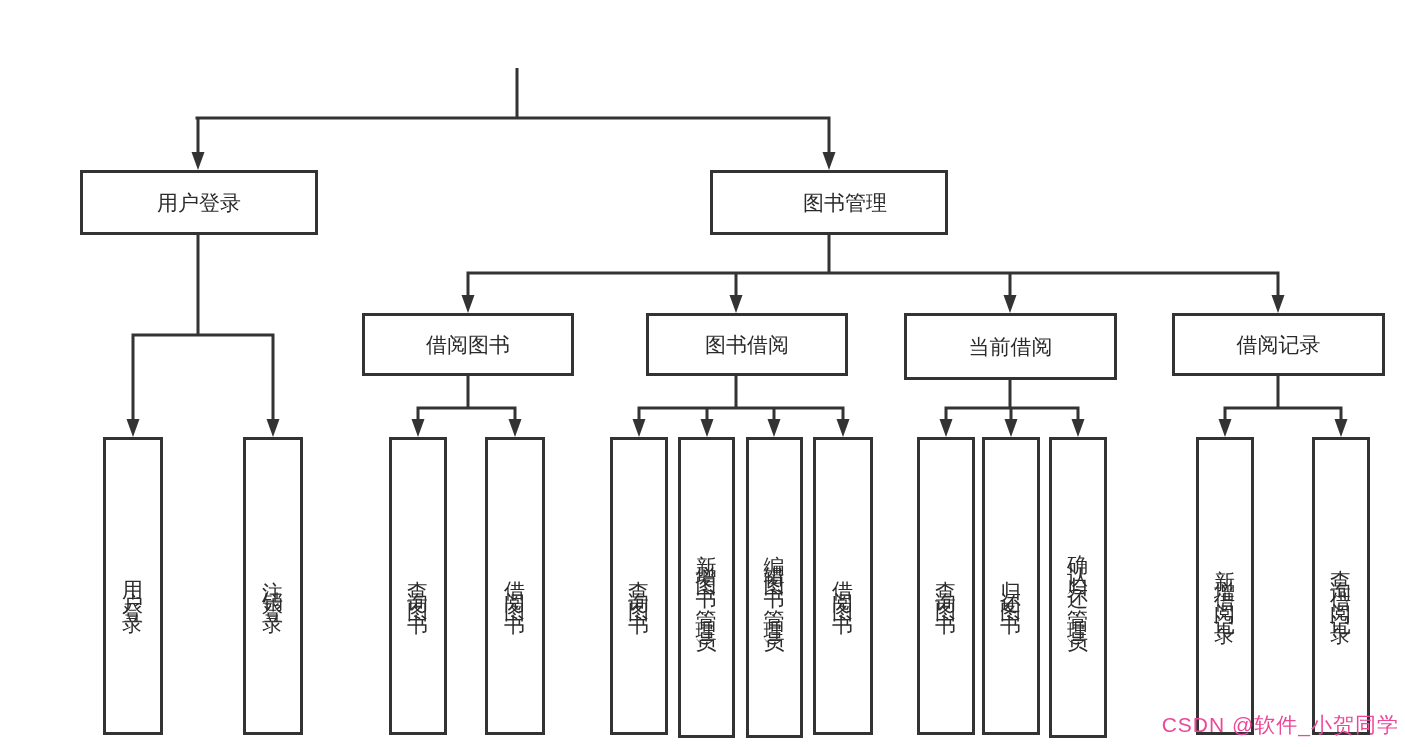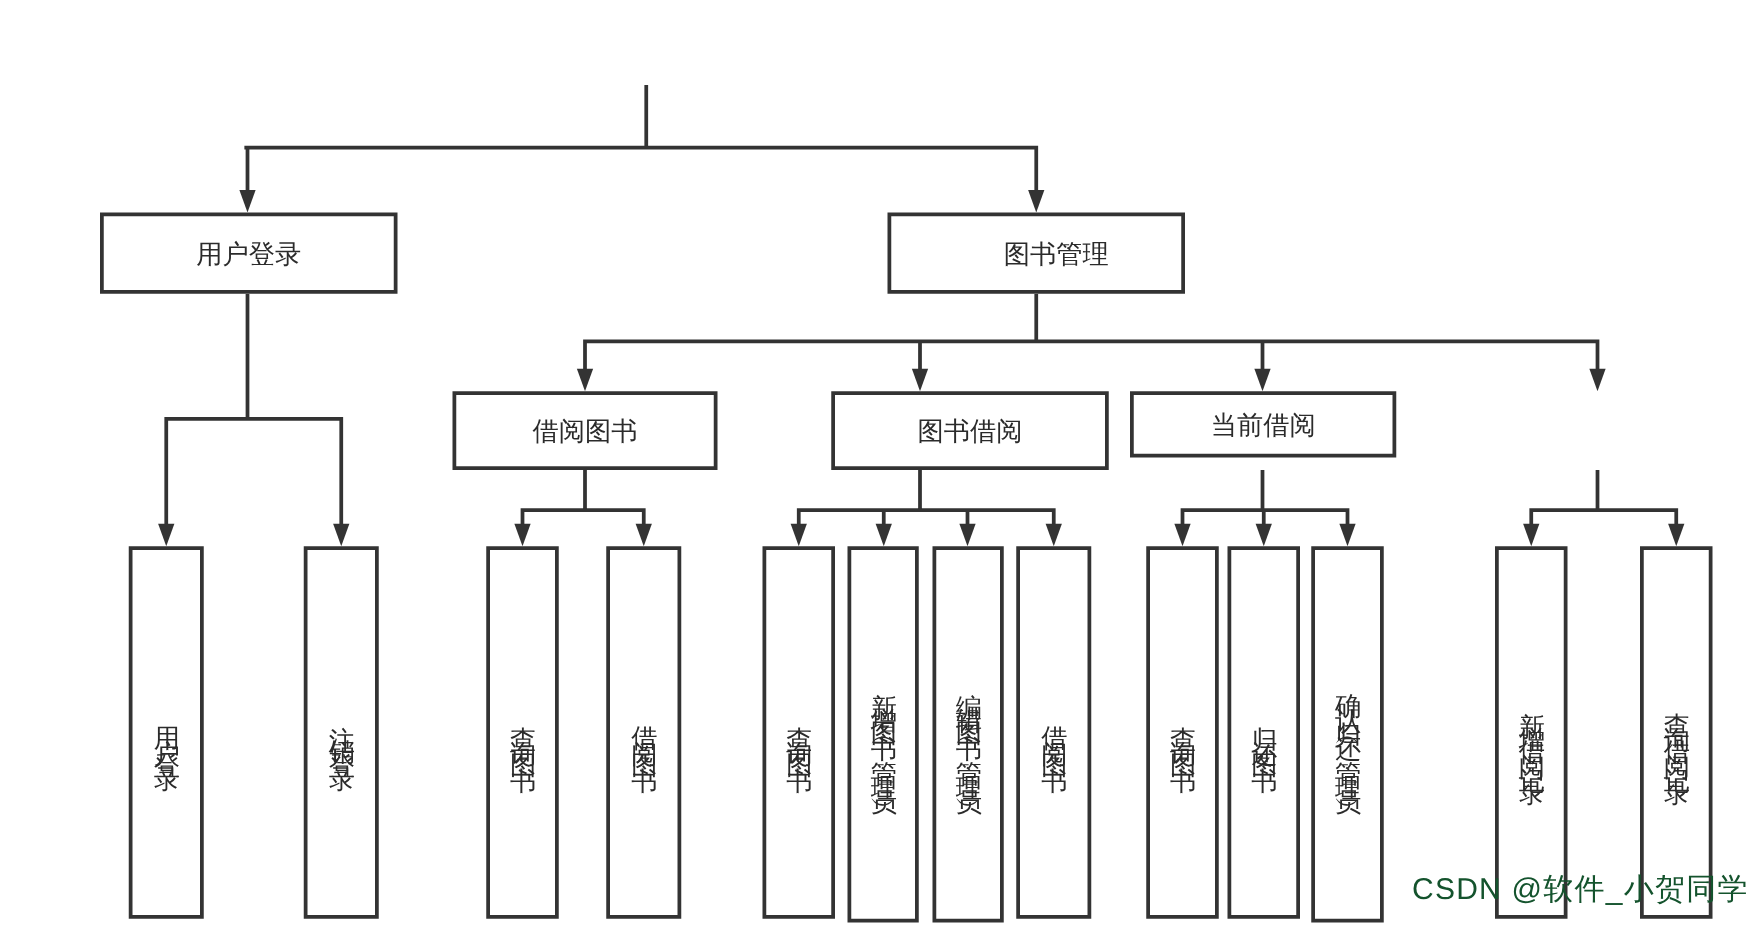--- a/index.html
+++ b/index.html
@@ -33,23 +33,23 @@
     writing-mode: vertical-rl;
     letter-spacing: 11px;
     font-size: 21px;
     line-height: 1;
     white-space: nowrap;
   }
   .leaf { padding: 6px 0; }
   .watermark {
     position: absolute;
     right: 6px;
-    bottom: 20px;
-    font-size: 24px;
-    color: #14532d;
+    bottom: 8px;
+    font-size: 21px;
+    color: #ec4899;
     letter-spacing: 1px;
     pointer-events: none;
   }
 </style>
 </head>
 <body>
 
 <div class="canvas">
 
   <svg class="wires" viewBox="0 0 1405 747" fill="none">
@@ -108,25 +108,28 @@
   <div class="box" style="left:80px; top:170px; width:238px; height:65px;">
     <span>用户登录</span>
   </div>
   <div class="box" style="left:710px; top:170px; width:238px; height:65px;padding-left:32px;">
     <span>图书管理</span>
   </div>
 
   <div class="box" style="left:362px; top:313px; width:212px; height:63px;">
     <span>借阅图书</span>
   </div>
-  <div class="box" style="left:665px; top:313px; width:222px; height:63px;">
+  <div class="box" style="left:646px; top:313px; width:202px; height:63px;">
     <span>图书借阅</span>
   </div>
-  <div class="box" style="left:904px; top:313px; width:213px; height:53px;">
+  <div class="box" style="left:904px; top:313px; width:213px; height:67px;">
     <span>当前借阅</span>
+  </div>
+  <div class="box" style="left:1172px; top:313px; width:213px; height:63px;">
+    <span>借阅记录</span>
   </div>
 
   <div class="box leaf" style="left:103px; top:437px; width:60px; height:298px;">
     <span class="vtext">用户登录</span>
   </div>
   <div class="box leaf" style="left:243px; top:437px; width:60px; height:298px;">
     <span class="vtext">注销登录</span>
   </div>
 
   <div class="box leaf" style="left:389px; top:437px; width:58px; height:298px;">

